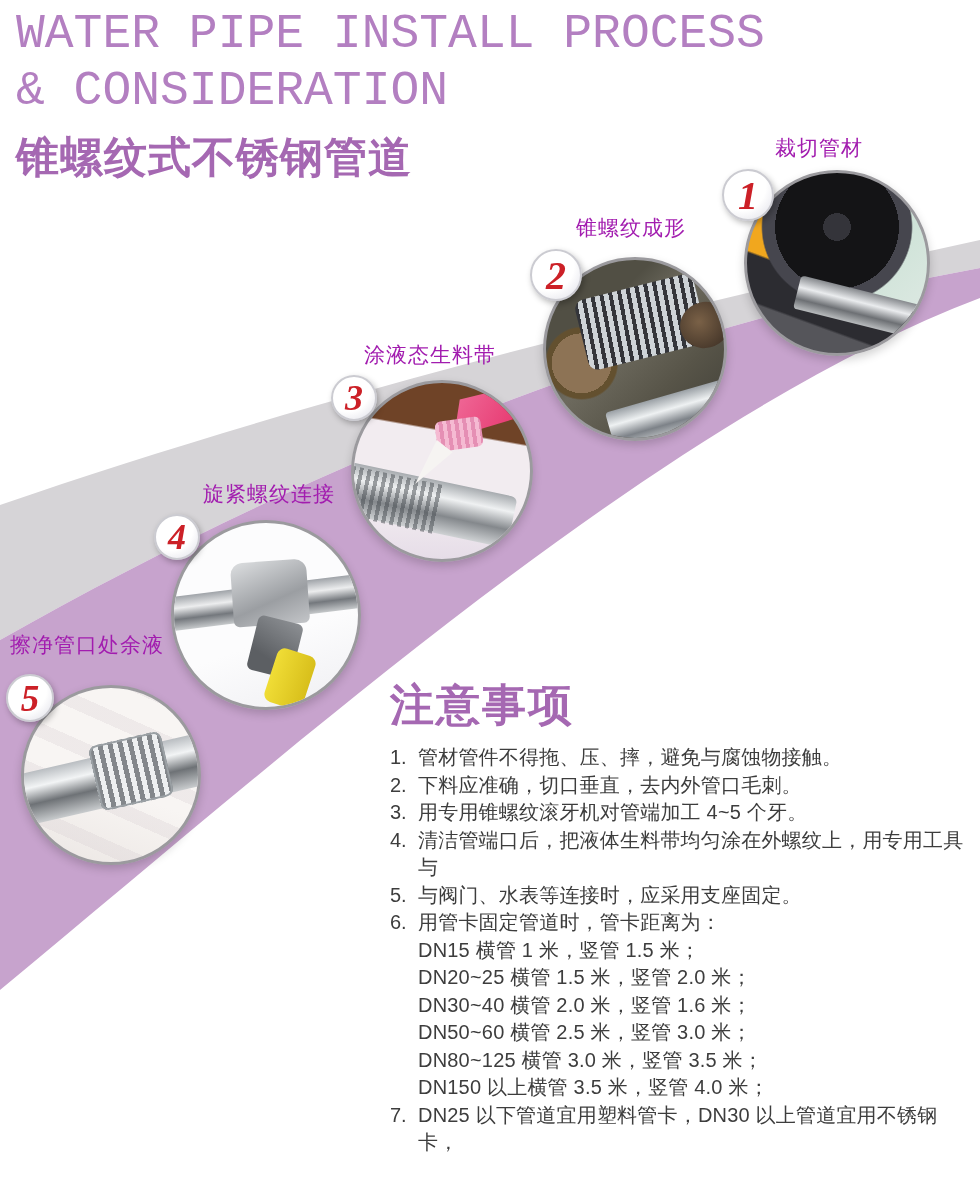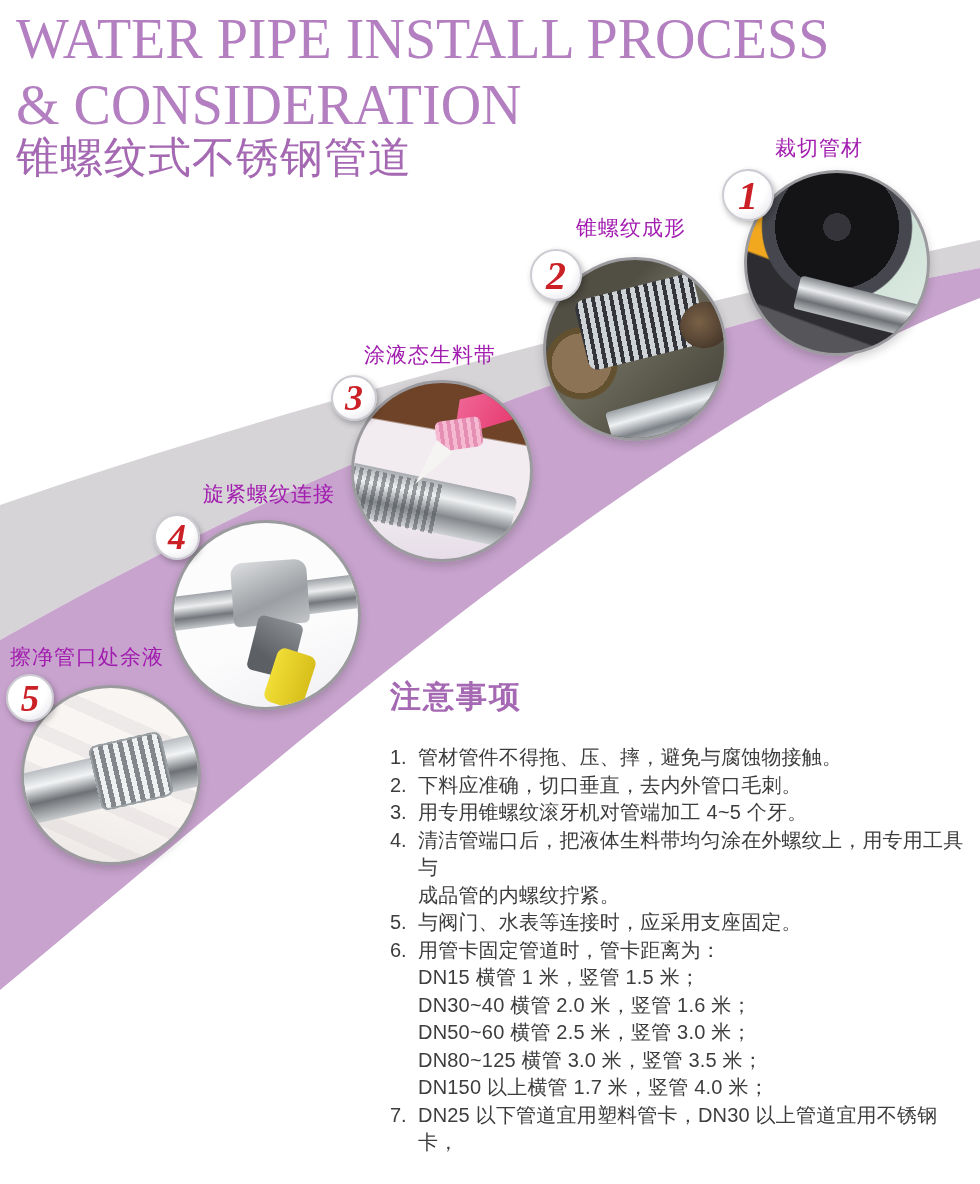--- a/index.html
+++ b/index.html
@@ -1,24 +1,24 @@
 <!DOCTYPE html>
 <html><head>
 <meta charset="utf-8">
 <style>
   html,body{margin:0;padding:0;background:#ffffff;}
   .canvas{position:relative;width:980px;height:1184px;background:#ffffff;overflow:hidden;
           font-family:"Liberation Sans","DejaVu Sans",sans-serif;}
 
   
   .title-en{position:absolute;left:16px;top:6px;
-            font-family:Liberation Serif, serif;
-            font-size:56px;line-height:1.18;font-weight:400;color:#b37fc1;letter-spacing:0px;}
+            font-family:Liberation Mono, monospace;
+            font-size:48px;line-height:1.18;font-weight:400;color:#b37fc1;letter-spacing:0px;}
   .title-cn{position:absolute;left:16px;top:130px;
-            font-size:43px;line-height:55px;font-weight:normal;color:#a568b2;letter-spacing:1px;}
+            font-size:43px;line-height:55px;font-weight:bold;color:#a568b2;letter-spacing:1px;}
 
   
   .ribbons{position:absolute;left:0;top:0;width:980px;height:1184px;}
 
   
   .photo{position:absolute;border-radius:50%;border:3px solid #9b9a9e;overflow:hidden;
          box-shadow:0 4px 10px rgba(0,0,0,0.18);box-sizing:border-box;}
   .badge{position:absolute;border-radius:50%;z-index:6;box-sizing:border-box;
          background:radial-gradient(circle at 35% 30%, #ffffff 0 55%, #ececf1 80%, #d9d9df 100%);
          border:2px solid #cbcbd1;box-shadow:2px 3px 6px rgba(0,0,0,0.28);
@@ -48,21 +48,21 @@
         repeating-linear-gradient(24deg, rgba(210,200,205,0.25) 0 14px, rgba(255,255,255,0) 14px 40px),
         linear-gradient(200deg,#f8f5f3 0 55%,#ebe6e3 100%);}
 
   .b1{left:722px;top:169px;width:52px;height:52px;} .b1 span{font-size:40px;}
   .b2{left:530px;top:249px;width:52px;height:52px;} .b2 span{font-size:40px;}
   .b3{left:331px;top:375px;width:46px;height:46px;} .b3 span{font-size:36px;}
   .b4{left:154px;top:514px;width:46px;height:46px;} .b4 span{font-size:36px;}
   .b5{left:6px;top:674px;width:48px;height:48px;}  .b5 span{font-size:37px;}
 
   .l1{left:775px;top:134px;} .l2{left:576px;top:214px;} .l3{left:364px;top:341px;}
-  .l4{left:203px;top:480px;} .l5{left:10px;top:631px;margin-top:12px;}
+  .l4{left:203px;top:480px;} .l5{left:10px;top:631px;}
 
   
   .shape{position:absolute;}
   .p1-pipe{right:-18px;bottom:26px;width:150px;height:34px;transform:rotate(14deg);border-radius:4px;
            background:linear-gradient(180deg,#86898d,#eaecee 35%,#6d7074 70%,#b9bcbe);}
   .p2-thread{left:34px;top:26px;width:122px;height:72px;transform:rotate(-14deg);border-radius:10px;
              background:repeating-linear-gradient(93deg,#34353a 0 4px,#ced3d7 4px 9px);}
   .p2-cap{left:134px;top:42px;width:50px;height:46px;border-radius:50%;transform:rotate(-14deg);
           background:radial-gradient(circle at 40% 40%, #7a6147, #46372a 75%);}
   .p2-pipe{left:62px;bottom:4px;width:132px;height:40px;transform:rotate(-16deg);border-radius:4px;
@@ -85,21 +85,21 @@
            background:linear-gradient(200deg,#8d9094,#5c5f63 70%);}
   .p4-handle{left:96px;top:128px;width:40px;height:56px;border-radius:8px;transform:rotate(18deg);
              background:linear-gradient(90deg,#f0dd36,#d8bf1b);}
   .p5-pipe{left:-16px;top:64px;width:222px;height:52px;transform:rotate(-13deg);border-radius:4px;
            background:linear-gradient(180deg,#b9bdc1,#f2f4f5 30%,#6e7276 62%,#c9ccce);}
   .p5-coupling{left:70px;top:50px;width:74px;height:66px;transform:rotate(-13deg);border-radius:8px;
                background:repeating-linear-gradient(90deg,#83878b 0 5px,#eef0f1 5px 10px);
                box-shadow:0 0 0 2px #9aa0a4 inset;}
 
   
-  .cons-heading{position:absolute;left:390px;top:676px;font-size:31px;font-weight:bold;
+  .cons-heading{position:absolute;left:390px;top:676px;font-size:44px;font-weight:bold;
                 color:#a568b2;letter-spacing:2px;z-index:5;}
   .cons-list{position:absolute;left:390px;top:744px;width:575px;z-index:5;}
   .c-row{display:flex;line-height:27.5px;font-size:20px;color:#3d3d3d;}
   .c-num{width:28px;flex:0 0 28px;}
   .c-txt{flex:1;letter-spacing:0.2px;}
 </style>
 </head>
 <body>
 
 <div class="canvas">
@@ -180,50 +180,50 @@
     </div>
     <div class="c-row">
       <span class="c-num">3.</span>
       <span class="c-txt">用专用锥螺纹滚牙机对管端加工 4~5 个牙。</span>
     </div>
     <div class="c-row">
       <span class="c-num">4.</span>
       <span class="c-txt">清洁管端口后，把液体生料带均匀涂在外螺纹上，用专用工具与</span>
     </div>
     <div class="c-row">
-      <span class="c-num"></span>
-      <span class="c-txt">成品管的内螺纹拧紧。</span>
-    </div>
-    <div class="c-row">
       <span class="c-num">5.</span>
       <span class="c-txt">与阀门、水表等连接时，应采用支座固定。</span>
     </div>
     <div class="c-row">
       <span class="c-num">6.</span>
       <span class="c-txt">用管卡固定管道时，管卡距离为：</span>
     </div>
     <div class="c-row">
       <span class="c-num"></span>
       <span class="c-txt">DN15 横管 1 米，竖管 1.5 米；</span>
     </div>
     <div class="c-row">
       <span class="c-num"></span>
+      <span class="c-txt">DN20~25 横管 1.5 米，竖管 2.0 米；</span>
+    </div>
+    <div class="c-row">
+      <span class="c-num"></span>
       <span class="c-txt">DN30~40 横管 2.0 米，竖管 1.6 米；</span>
     </div>
     <div class="c-row">
       <span class="c-num"></span>
       <span class="c-txt">DN50~60 横管 2.5 米，竖管 3.0 米；</span>
     </div>
     <div class="c-row">
       <span class="c-num"></span>
       <span class="c-txt">DN80~125 横管 3.0 米，竖管 3.5 米；</span>
     </div>
     <div class="c-row">
       <span class="c-num"></span>
-      <span class="c-txt">DN150 以上横管 1.7 米，竖管 4.0 米；</span>
+      <span class="c-txt">DN150 以上横管 3.5 米，竖管 4.0 米；</span>
     </div>
     <div class="c-row">
       <span class="c-num">7.</span>
       <span class="c-txt">DN25 以下管道宜用塑料管卡，DN30 以上管道宜用不锈钢卡，</span>
     </div>
 
   </div>
 
 </div>
 

